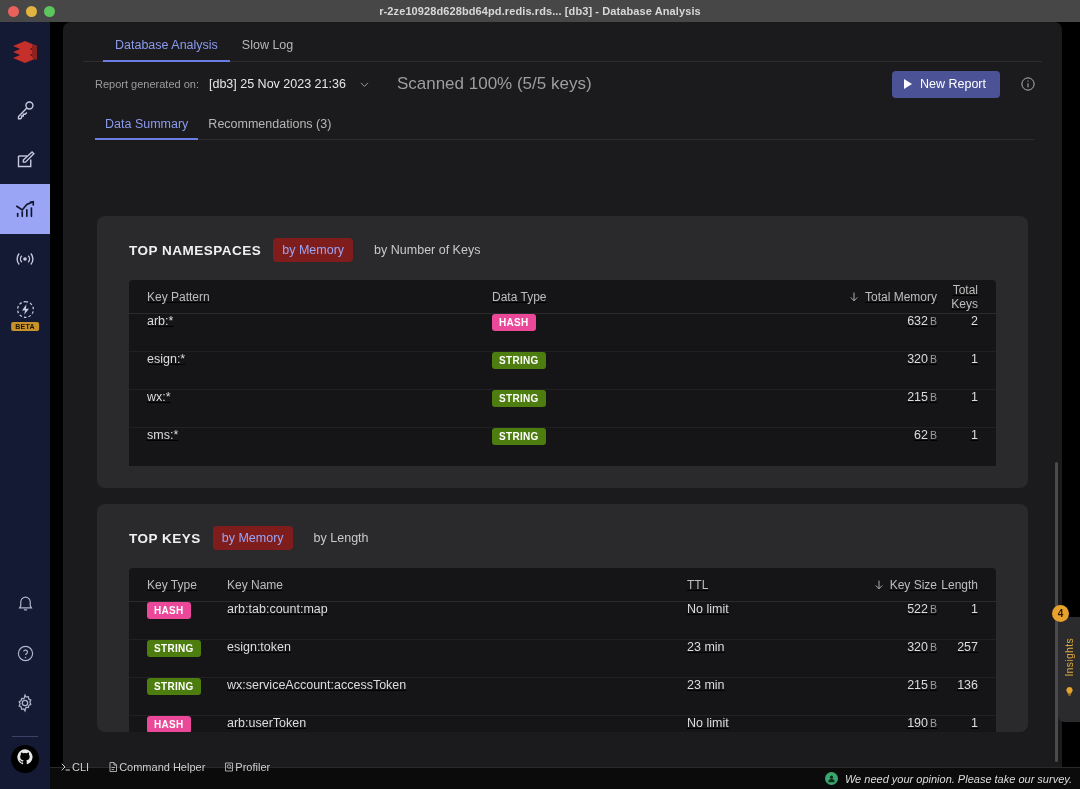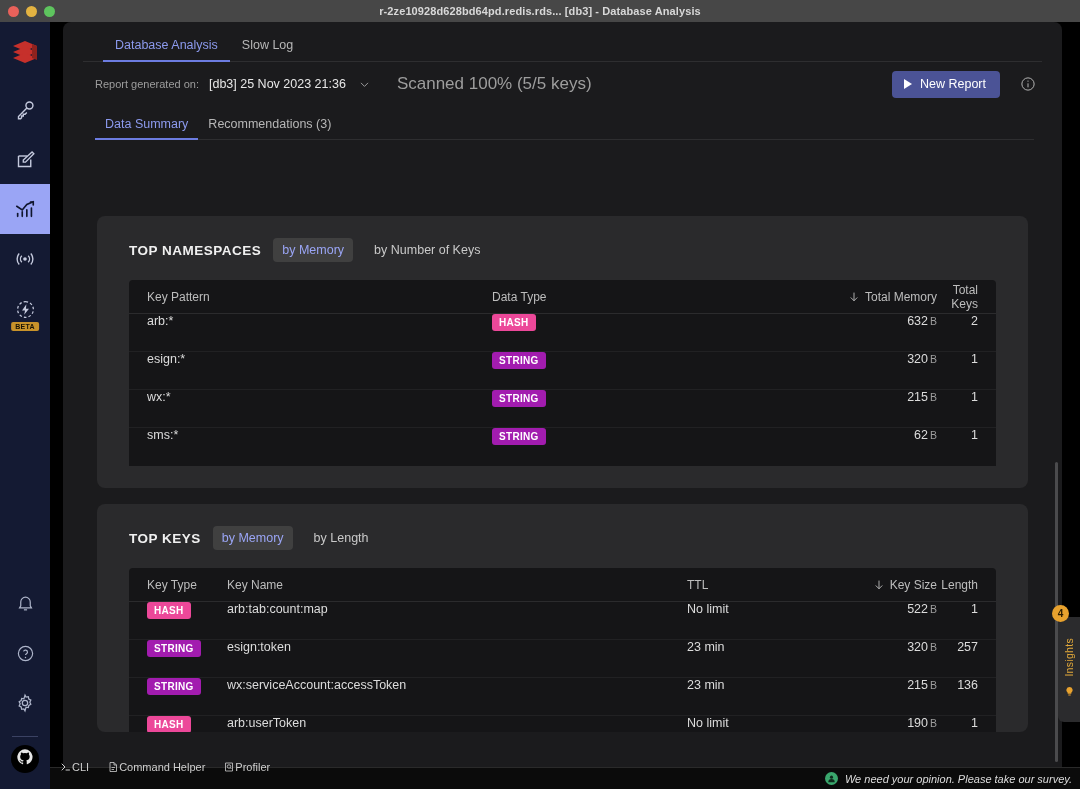--- a/index.html
+++ b/index.html
@@ -137,41 +137,41 @@
     padding: 22px 0 0 0;
   }
   .card-head {
     display: flex; align-items: center; gap: 12px;
     padding: 0 32px 18px 32px;
   }
   .card-title { font-size: 13.5px; font-weight: bold; color: #f0f0f0; letter-spacing: .5px; }
   .toggle {
     font-size: 12.5px; color: #c9c9c9; padding: 5px 9px; border-radius: 4px;
   }
-  .toggle.on { background: #404040; color: #9aa5f5; }
-
-  .tbl { background: #151517; margin: 0 32px; border-radius: 4px 4px 0 0; overflow: hidden; }
+  .toggle.on { background: #7f1d1d; color: #9aa5f5; }
+
+  .tbl { background: #151517; margin: 0 32px; border-radius: 4px 4px 0 0; overflow: hidden; text-decoration: underline; }
   .tbl-header {
     display: flex; align-items: center; height: 34px;
     padding: 0 18px; font-size: 12px; color: #bdbdbd;
     border-bottom: 1px solid #2b2b2d;
   }
   .tbl-row {
     display: flex; align-items: flex-start; height: 38px;
     padding: 0 18px; font-size: 12.5px; color: #dcdcdc;
     border-bottom: 1px solid #212123;
   }
   .tbl-row.cut { height: 16px; overflow: hidden; align-items: flex-start; border-bottom: none; }
   .sort-ic { margin-right: 5px; display: inline-flex; vertical-align: middle; color: #bdbdbd; }
   .badge {
     display: inline-block; font-size: 10px; font-weight: bold;
     color: #fff; padding: 3px 7px; border-radius: 3px; letter-spacing: .3px;
   }
   .badge.hash { background: #ec4899; }
-  .badge.string { background: #a21caf; }
+  .badge.string { background: #4d7c0f; }
   .unit { font-size: 10.5px; color: #9e9e9e; margin-left: 2px; }
 
   
   .c-keypattern { flex: 0 0 345px; }
   .c-datatype { flex: 0 0 315px; }
   .c-totalmem { flex: 0 0 130px; text-align: right; }
   .c-totalkeys { flex: 1; text-align: right; }
 
   
   .k-type { flex: 0 0 80px; }

